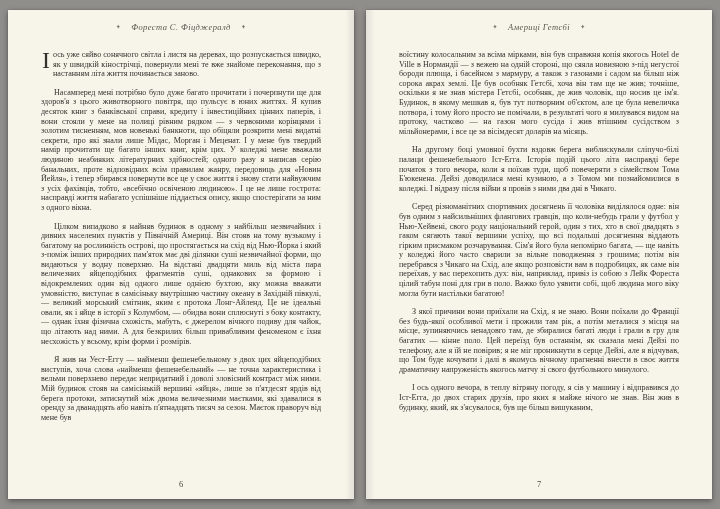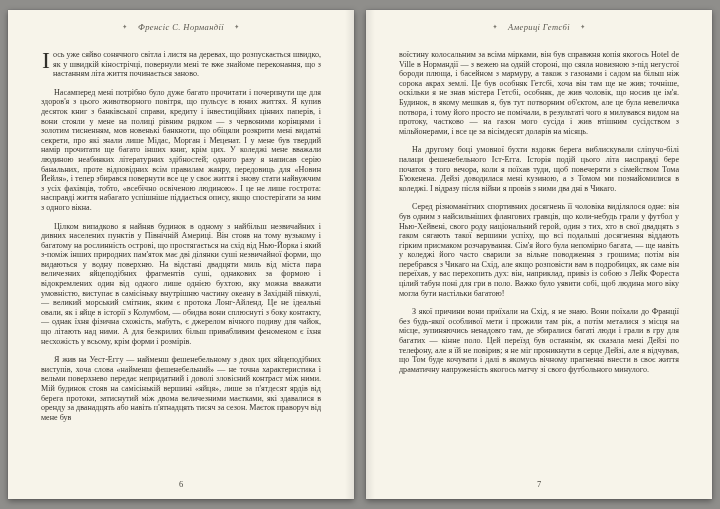--- a/index.html
+++ b/index.html
@@ -96,37 +96,38 @@
     color: #4a4841;
   }
 </style>
 </head>
 <body>
 
 <div class="spread">
 
   <div class="page left">
     <div class="page-header">
-      <span class="orn">✦</span><span>Френсіс С. Нормандії</span><span class="orn">✦</span>
+      <span class="orn">✦</span><span>Фореста С. Фіцджералд</span><span class="orn">✦</span>
     </div>
     <div class="page-body" id="left-body">
         <p class="dropcap">І ось уже сяйво сонячного світла і листя на деревах, що розпускається швидко, як у швидкій кінострічці, повернули мені те вже знайоме переконання, що з настанням літа життя починається заново.</p>
         <p>Насамперед мені потрібно було дуже багато прочитати і почерпнути ще для здоров'я з цього животворного повітря, що пульсує в юних життях. Я купив десяток книг з банківської справи, кредиту і інвестиційних цінних паперів, і вони стояли у мене на полиці рівним рядком — з червоними корінцями і золотим тисненням, мов новенькі банкноти, що обіцяли розкрити мені видатні секрети, про які знали лише Мідас, Морган і Меценат. І у мене був твердий намір прочитати ще багато інших книг, крім цих. У коледжі мене вважали людиною неабияких літературних здібностей; одного разу я написав серію банальних, проте відповідних всім правилам жанру, передовиць для «Новин Йейля», і тепер збирався повернути все це у своє життя і знову стати найвужчим з усіх фахівців, тобто, «всебічно освіченою людиною». І це не лише гострота: насправді життя набагато успішніше піддається опису, якщо спостерігати за ним з одного вікна.</p>
         <p>Цілком випадково я найняв будинок в одному з найбільш незвичайних і дивних населених пунктів у Північній Америці. Він стояв на тому вузькому і багатому на рослинність острові, що простягається на схід від Нью-Йорка і який з-поміж інших природних пам'яток має дві ділянки суші незвичайної форми, що видаються у водну поверхню. На відстані двадцяти миль від міста пара величезних яйцеподібних фрагментів суші, однакових за формою і відокремлених один від одного лише однією бухтою, яку можна вважати умовністю, виступає в самісіньку внутрішню частину океану в Західній півкулі, — великий морський смітник, яким є протока Лонг-Айленд. Це не ідеальні овали, як і яйце в історії з Колумбом, — обидва вони сплюснуті з боку контакту, — однак їхня фізична схожість, мабуть, є джерелом вічного подиву для чайок, що літають над ними. А для безкрилих більш привабливим феноменом є їхня несхожість у всьому, крім форми і розмірів.</p>
         <p>Я жив на Уест-Еггу — найменш фешенебельному з двох цих яйцеподібних виступів, хоча слова «найменш фешенебельний» — не точна характеристика і вельми поверхнево передає непридатний і доволі зловісний контраст між ними. Мій будинок стояв на самісінькій вершині «яйця», лише за п'ятдесят ярдів від берега протоки, затиснутий між двома величезними маєтками, які здавалися в оренду за дванадцять або навіть п'ятнадцять тисяч за сезон. Маєток праворуч від мене був</p>
       </div>
     <div class="page-number">6</div>
   </div>
 
   <div class="page right">
     <div class="page-header">
       <span class="orn">✦</span><span>Америці Гетсбі</span><span class="orn">✦</span>
     </div>
     <div class="page-body" id="right-body">
         <p class="cont">воїстину колосальним за всіма мірками, він був справжня копія якогось Hotel de Ville в Нормандії — з вежею на одній стороні, що сяяла новизною з-під негустої бороди плюща, і басейном з мармуру, а також з газонами і садом на більш ніж сорока акрах землі. Це був особняк Гетсбі, хоча він там ще не жив; точніше, оскільки я не знав містера Гетсбі, особняк, де жив чоловік, що носив це ім'я. Будинок, в якому мешкав я, був тут потворним об'єктом, але це була невеличка потвора, і тому його просто не помічали, в результаті чого я милувався видом на протоку, частково — на газон мого сусіда і жив втішним сусідством з мільйонерами, і все це за вісімдесят доларів на місяць.</p>
         <p>На другому боці умовної бухти вздовж берега виблискували сліпучо-білі палаци фешенебельного Іст-Егга. Історія подій цього літа насправді бере початок з того вечора, коли я поїхав туди, щоб повечеряти з сімейством Тома Б'юкенена. Дейзі доводилася мені кузиною, а з Томом ми познайомилися в коледжі. І відразу після війни я провів з ними два дні в Чикаго.</p>
         <p>Серед різноманітних спортивних досягнень її чоловіка виділялося одне: він був одним з найсильніших флангових гравців, що коли-небудь грали у футбол у Нью-Хейвені, свого роду національний герой, один з тих, хто в свої двадцять з гаком сягають такої вершини успіху, що всі подальші досягнення віддають гірким присмаком розчарування. Сім'я його була непомірно багата, — ще навіть у коледжі його часто сварили за вільне поводження з грошима; потім він перебрався з Чикаго на Схід, але якщо розповісти вам в подробицях, як саме він переїхав, у вас перехопить дух: він, наприклад, привіз із собою з Лейк Фореста цілий табун поні для гри в поло. Важко було уявити собі, щоб людина мого віку могла бути настільки багатою!</p>
         <p>З якої причини вони приїхали на Схід, я не знаю. Вони поїхали до Франції без будь-якої особливої мети і прожили там рік, а потім металися з місця на місце, зупиняючись ненадовго там, де збиралися багаті люди і грали в гру для багатих — кінне поло. Цей переїзд був останнім, як сказала мені Дейзі по телефону, але я їй не повірив; я не міг проникнути в серце Дейзі, але я відчував, що Том буде кочувати і далі в якомусь вічному прагненні внести в своє життя драматичну напруженість якогось матчу зі свого футбольного минулого.</p>
+        <p>І ось одного вечора, в теплу вітряну погоду, я сів у машину і відправився до Іст-Егга, до двох старих друзів, про яких я майже нічого не знав. Він жив в будинку, який, як з'ясувалося, був ще більш вишуканим,</p>
       </div>
     <div class="page-number">7</div>
   </div>
 
 </div>
 
 </body></html>

